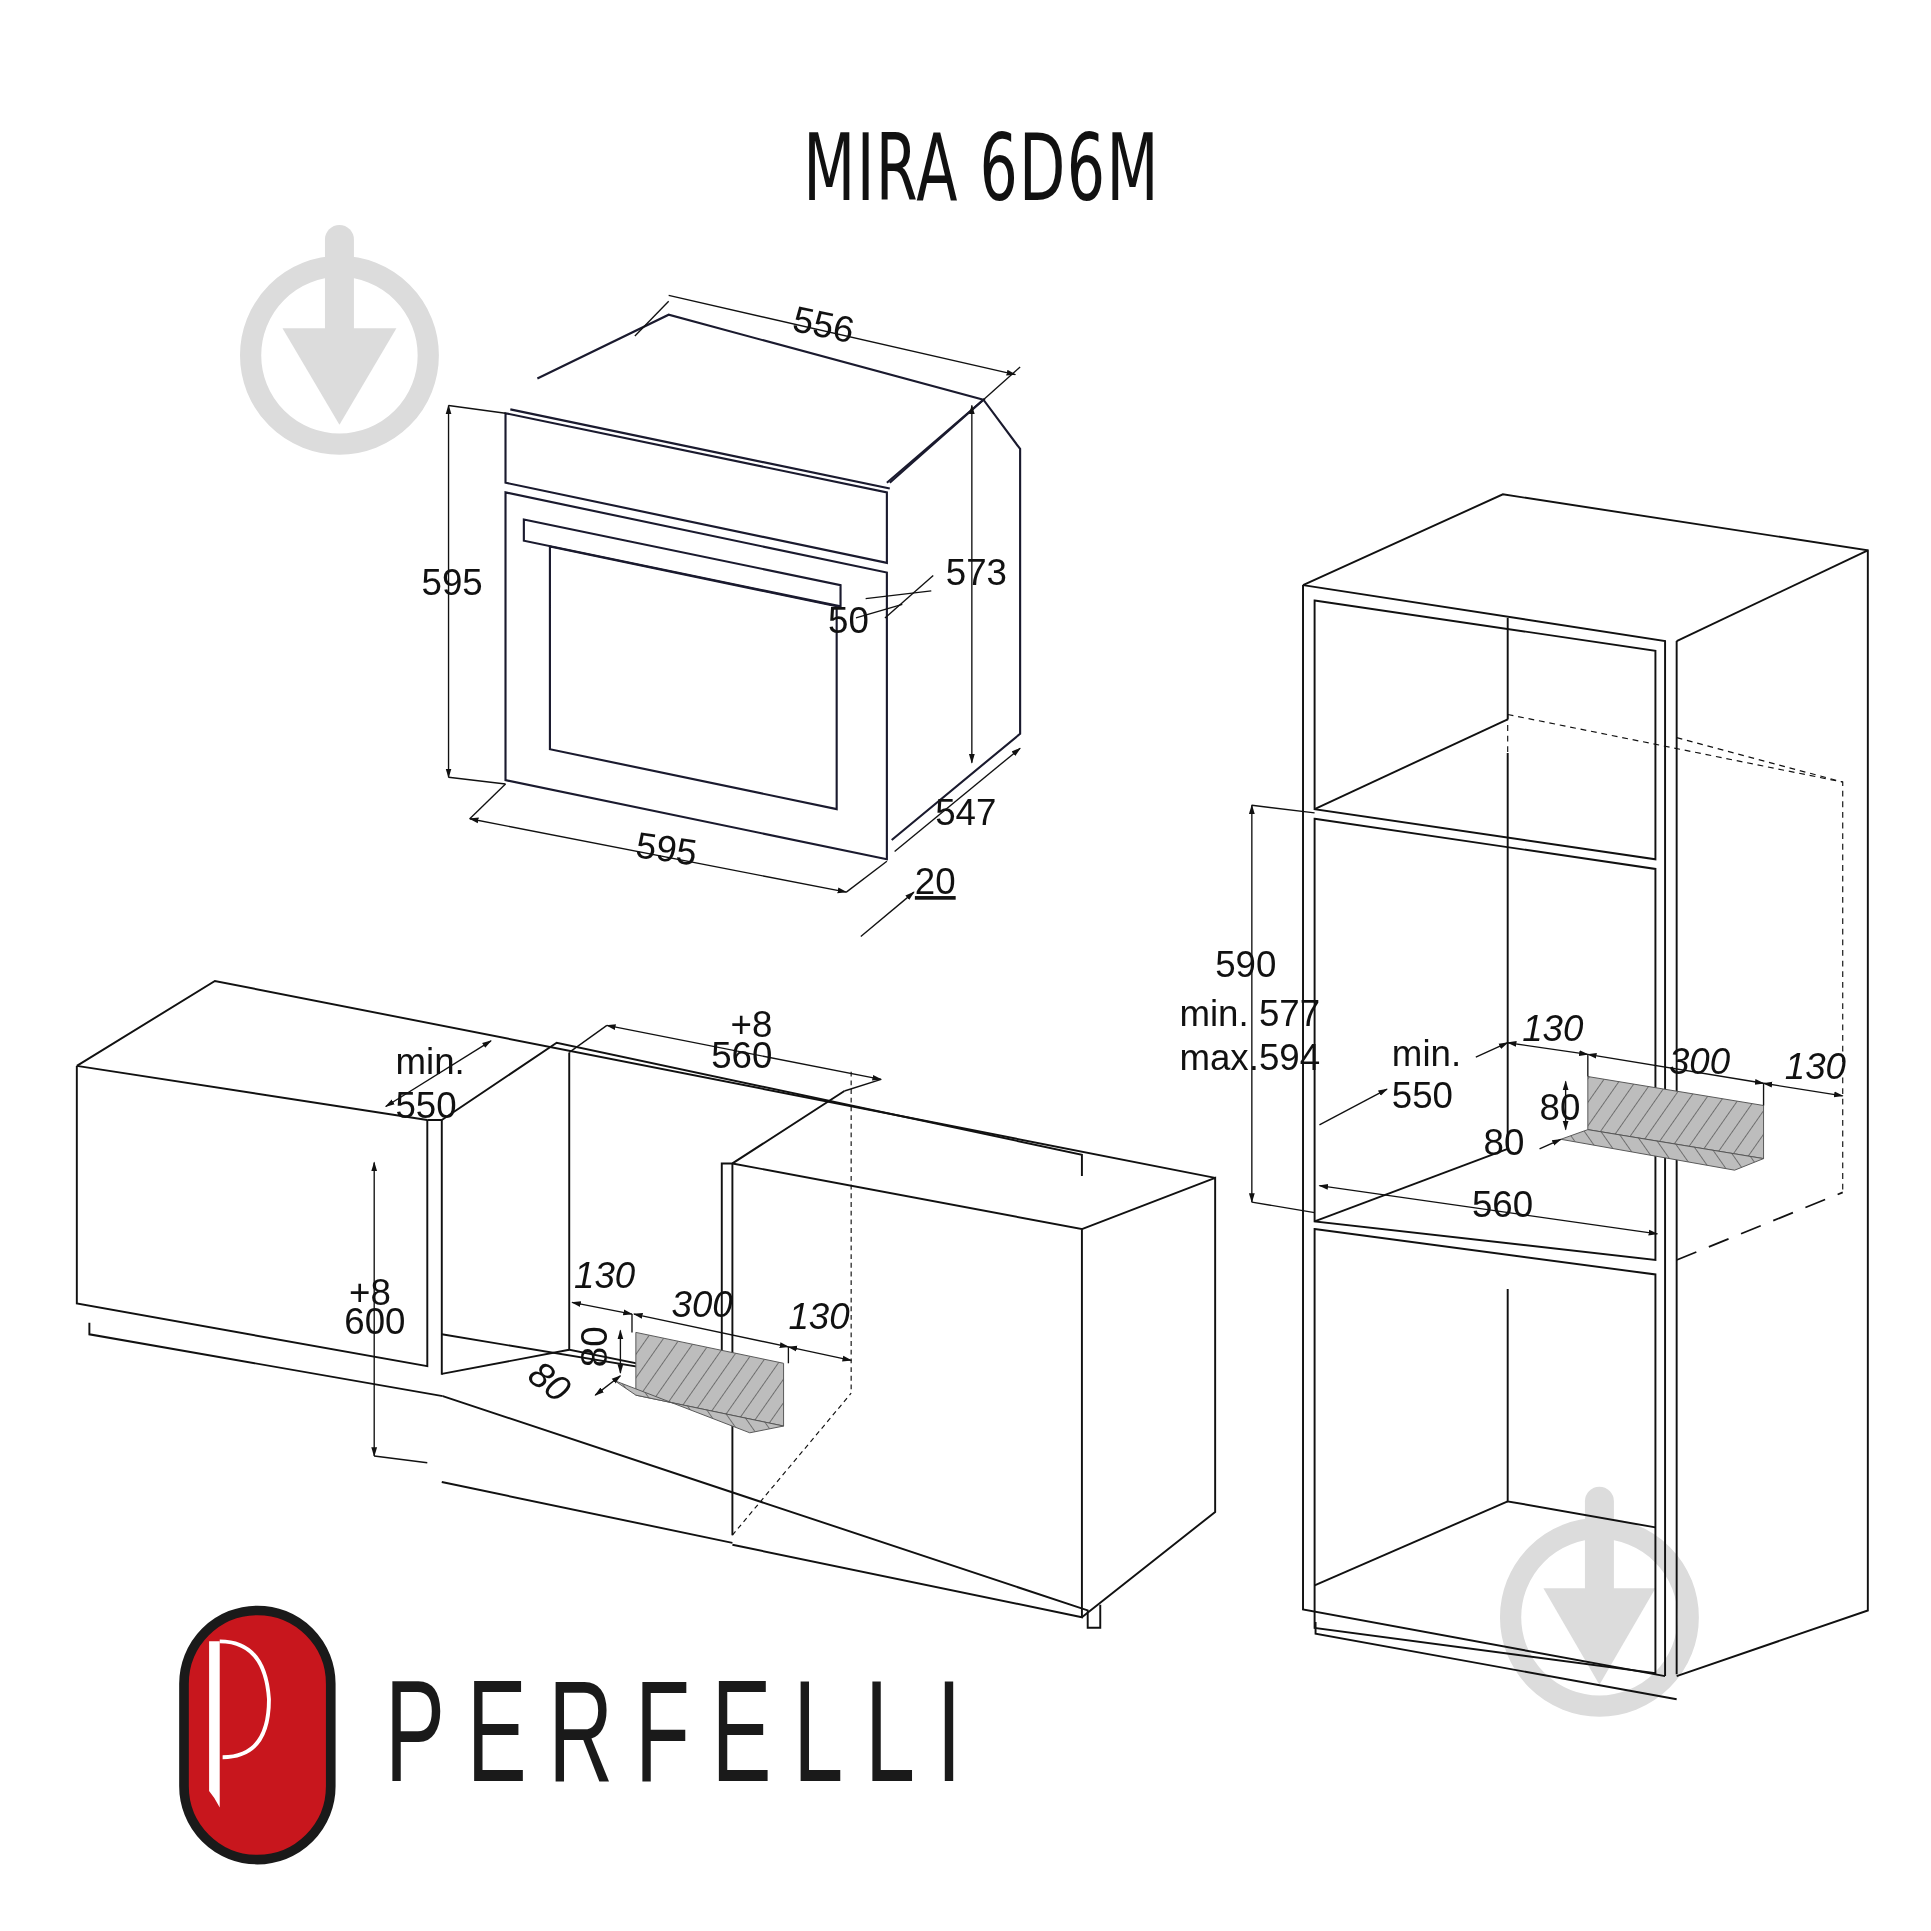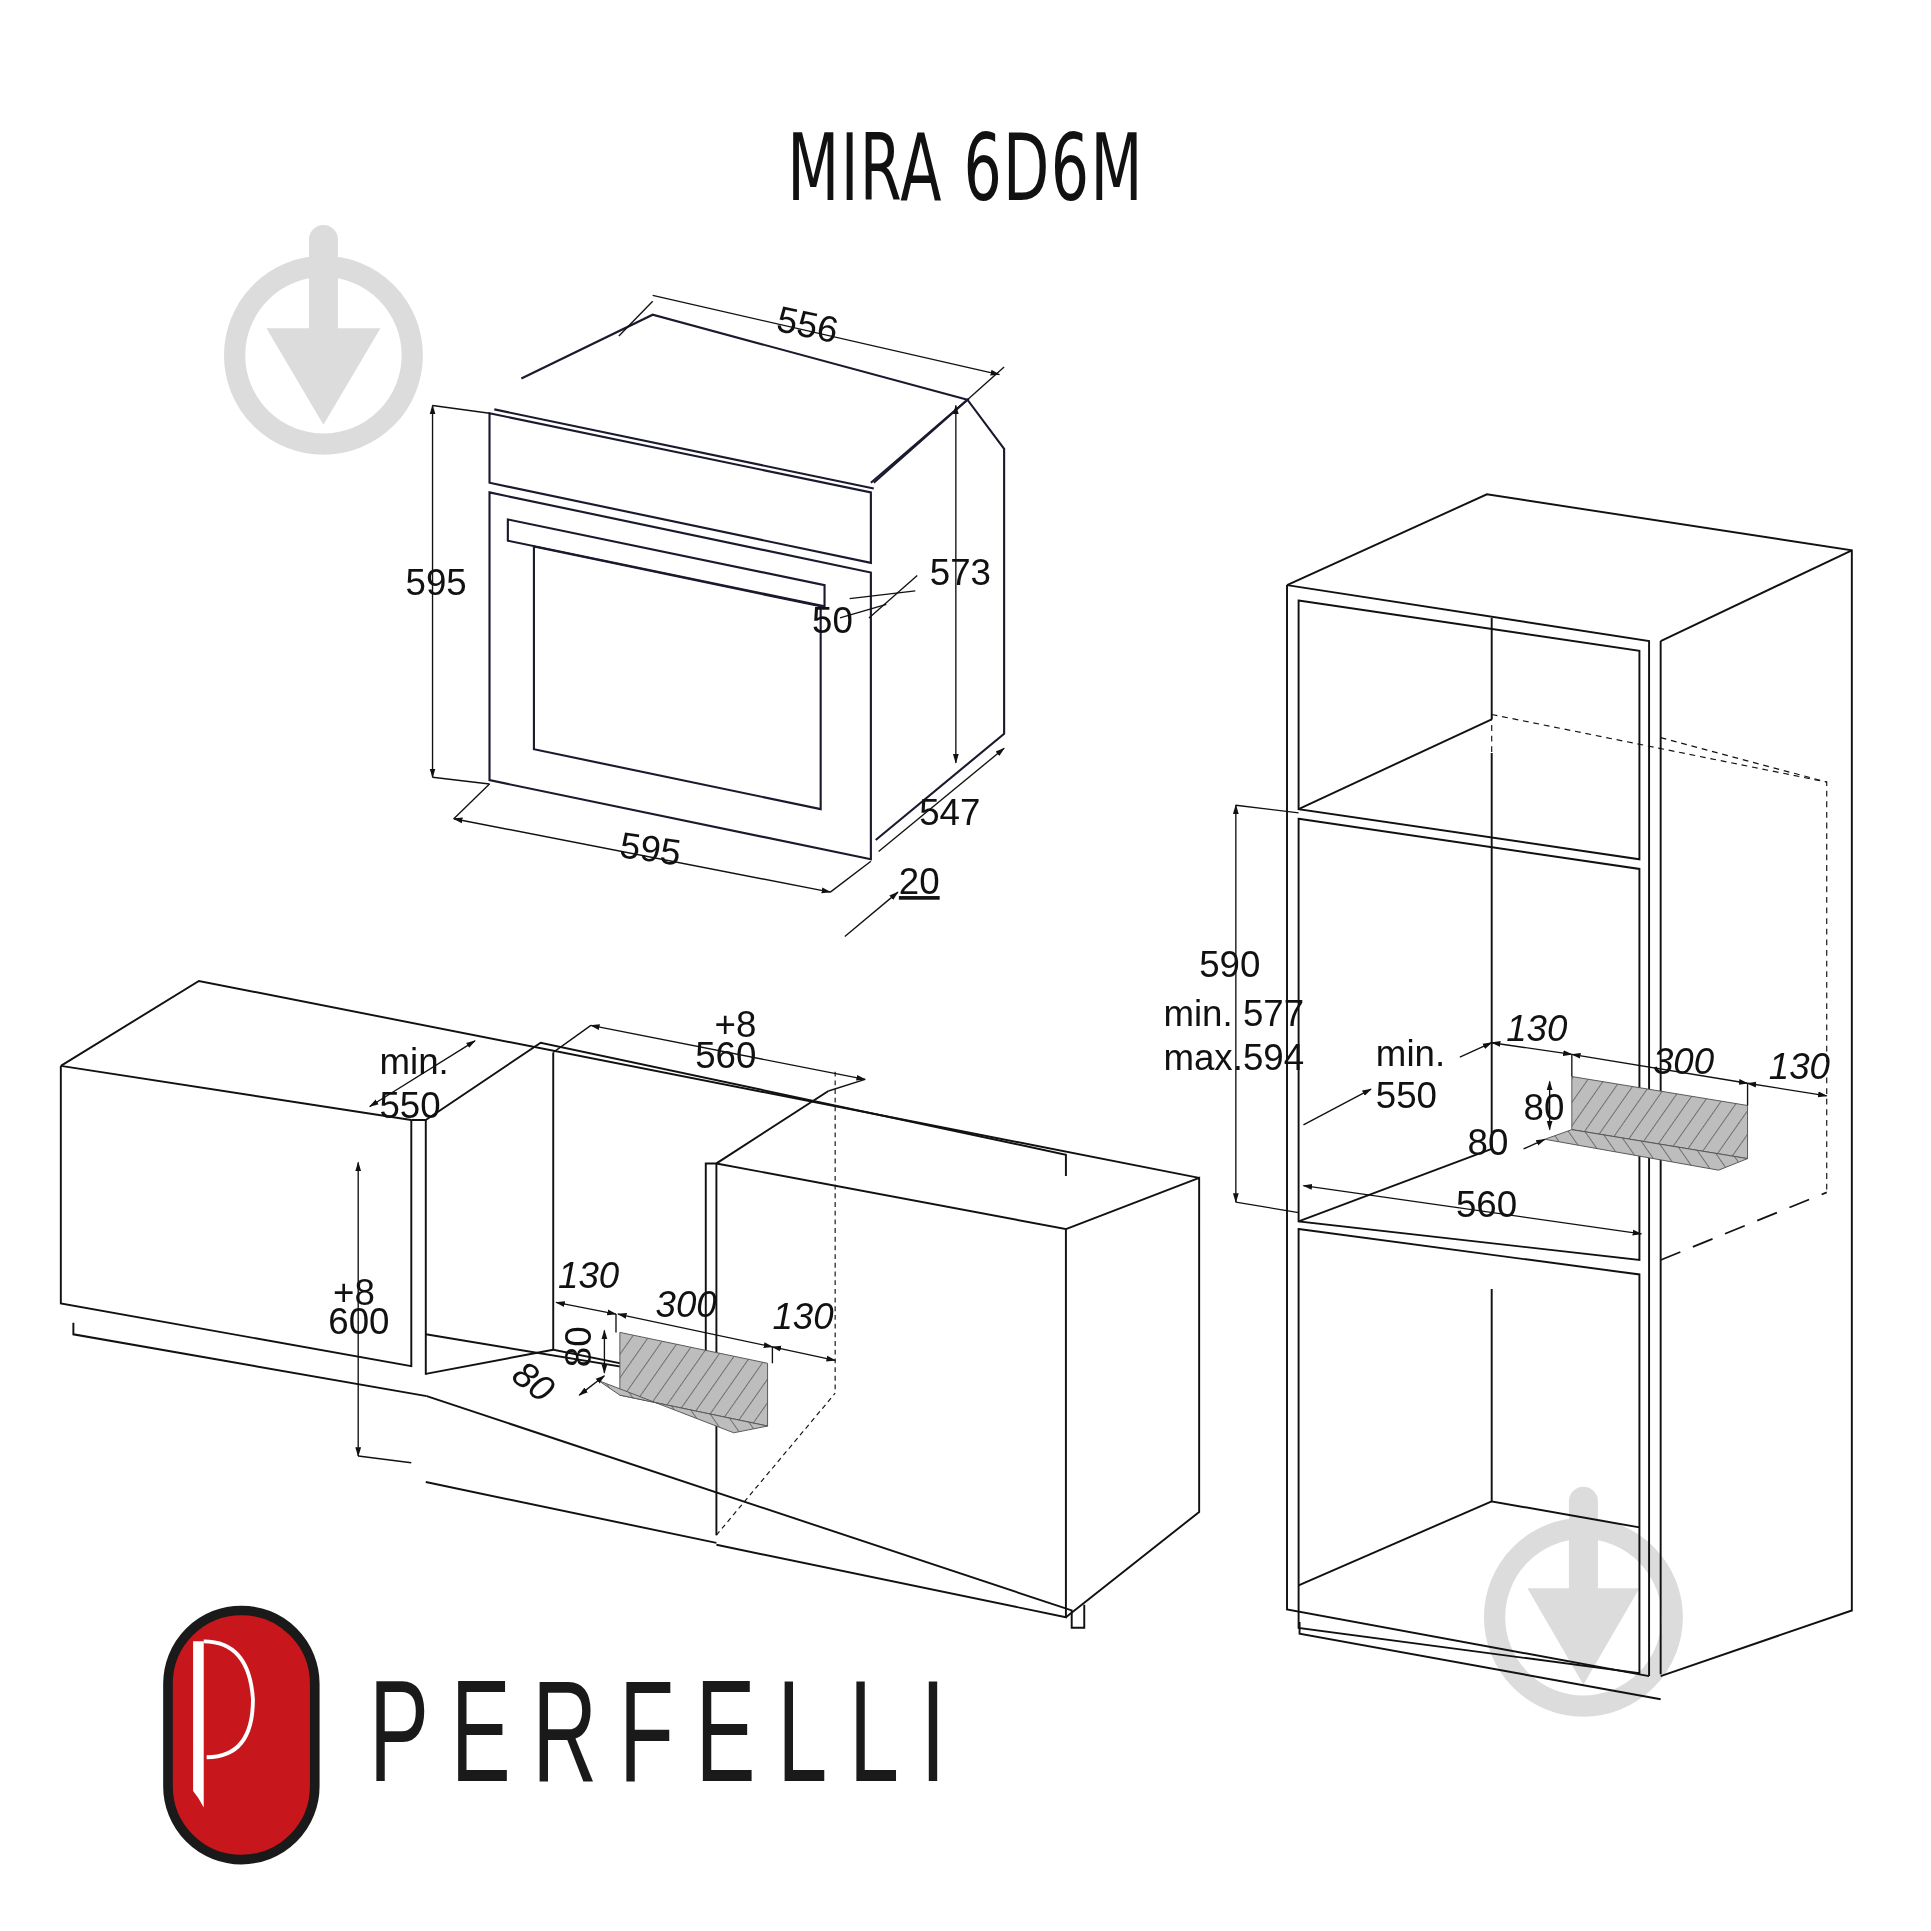--- a/index.html
+++ b/index.html
@@ -1,17 +1,17 @@
 <!DOCTYPE html>
 <html><head>
 <meta charset="utf-8">
 <style>
   html,body{margin:0;padding:0;background:#ffffff;}
   body{width:1931px;height:1931px;position:relative;overflow:hidden;font-family:"Liberation Sans",sans-serif;}
-  #stage{position:absolute;left:0;top:0;width:1758px;height:1931px;}
+  #stage{position:absolute;left:16px;top:0;width:1758px;height:1931px;}
   .title{position:absolute;left:0;width:1931px;top:114px;text-align:center;font-family:"DejaVu Sans Condensed","Liberation Sans Narrow","Liberation Sans",sans-serif;font-size:93px;letter-spacing:1.9px;color:#111;transform:scaleX(0.72);transform-origin:966px 0;}
   svg text{font-family:"Liberation Sans",sans-serif;fill:#111;}
   .dim{font-size:38px;}
   .it{font-style:italic;}
   .brand-text{position:absolute;left:369px;top:1659px;font-family:"Liberation Sans",sans-serif;font-size:145px;letter-spacing:35px;color:#1a1a1a;transform:scaleX(0.62);transform-origin:0 0;line-height:1;}
 </style>
 </head>
 <body>
 
 <div id="stage">

